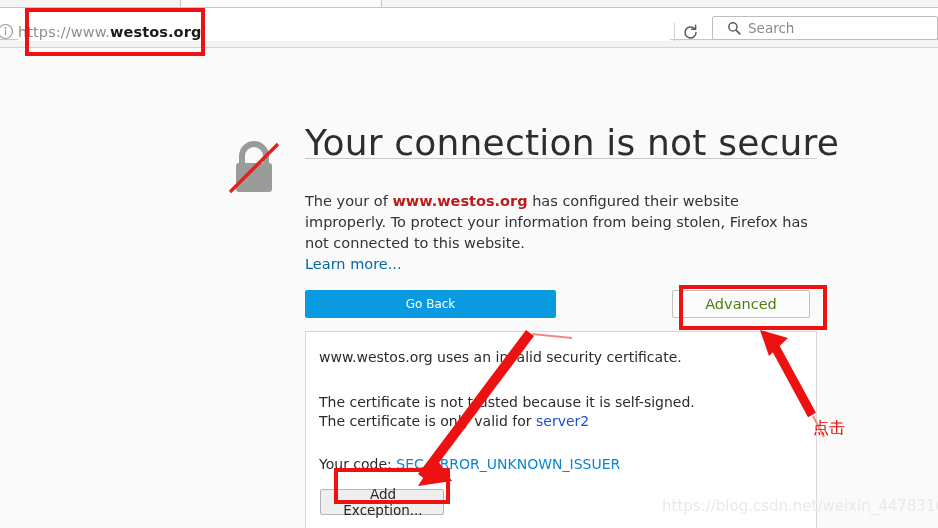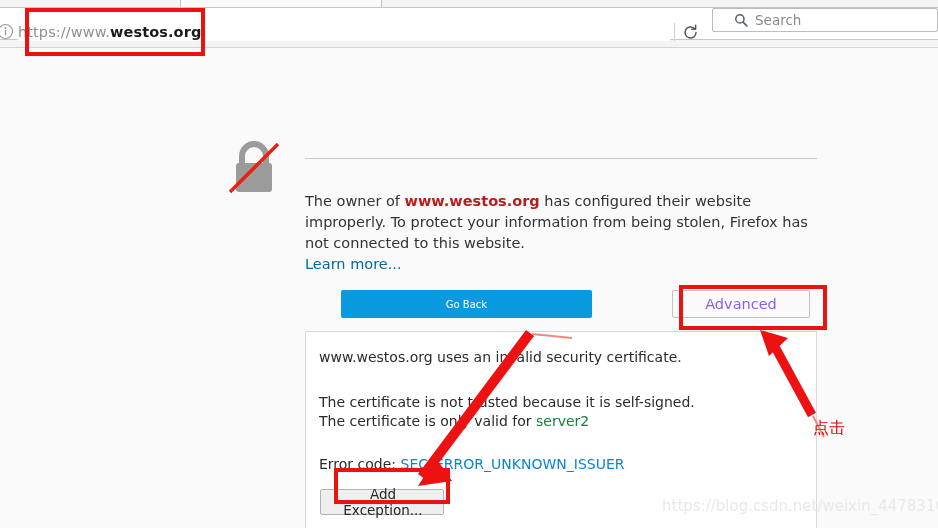--- a/index.html
+++ b/index.html
@@ -114,30 +114,30 @@
     width: 24px;
     height: 24px;
     display: flex;
     align-items: center;
     justify-content: center;
   }
 
   #searchbar {
     position: absolute;
     left: 712px;
-    top: 0;
+    top: 8px;
     width: 226px;
     height: 24px;
     border: 1px solid #bdbdbd;
     border-radius: 2px;
     background: #fff;
     box-sizing: border-box;
     display: flex;
     align-items: center;
-    padding-left: 21px;
+    padding-left: 14px;
   }
   #search-icon { flex: 0 0 auto; display:flex; align-items:center; }
   #search-placeholder {
     font-size: 13.5px;
     color: #8a8a8a;
     margin-left: 7px;
   }
 
   
   #error-page {
@@ -199,38 +199,37 @@
   #go-back-button {
     position: absolute;
     left: 305px;
     top: 242px;
     width: 251px;
     height: 28px;
     background: #0a9ae0;
     border: none;
     border-radius: 2px;
     color: #ffffff;
-    font-size: 10px;
+    font-size: 12px;
     font-family: inherit;
     display: flex;
     align-items: center;
     justify-content: center;
-    margin-left: 36px;
   }
 
   #advanced-button {
     position: absolute;
     left: 672px;
     top: 242px;
     width: 138px;
     height: 28px;
     background: #fbfbfb;
     border: 1px solid #c2c2c2;
     border-radius: 2px;
-    color: #8b5cf6;
+    color: #4d7c0f;
     font-size: 14.5px;
     font-family: inherit;
     display: flex;
     align-items: center;
     justify-content: center;
   }
 
   #cert-panel {
     position: absolute;
     left: 305px;
@@ -258,21 +257,21 @@
     line-height: 21px;
     color: #2b2b2b;
   }
   #cert-validity {
     position: absolute;
     left: 13px;
     top: 81px;
     font-size: 14px;
     color: #2b2b2b;
   }
-  #cert-validity .cert-host { color: #15803d; }
+  #cert-validity .cert-host { color: #1d4ed8; }
   #cert-errorcode-row {
     position: absolute;
     left: 13px;
     top: 124px;
     font-size: 14px;
     color: #2b2b2b;
   }
   #cert-errorcode-link {
     color: #0a84d6;
     text-decoration: none;
@@ -382,40 +381,41 @@
 <div id="error-page">
 
   <div id="lock-broken-icon">
     <svg width="52" height="56" viewBox="0 0 52 56" aria-hidden="true">
       <path d="M14,24 L14,16 A12,12 0 0 1 38,16 L38,24" fill="none" stroke="#9b9b9b" stroke-width="6"></path>
       <rect x="8" y="23" width="36" height="29" rx="3" fill="#9b9b9b"></rect>
       <line x1="2" y1="52" x2="50" y2="4" stroke="#e8220f" stroke-width="3.4"></line>
     </svg>
   </div>
 
+  <h1 id="page-title">Your connection is not secure</h1>
 
   <div id="title-divider"></div>
 
-  <p id="error-body"><span>The owner of </span><b>www.westos.org</b><span> has configured their website improperly. To protect your information from being stolen, Firefox has not connected to this website.</span></p>
+  <p id="error-body"><span>The your of </span><b>www.westos.org</b><span> has configured their website improperly. To protect your information from being stolen, Firefox has not connected to this website.</span></p>
 
   <a id="learn-more-link" href="#">Learn more...</a>
 
   <button id="go-back-button">Go Back</button>
 
   <button id="advanced-button">Advanced</button>
 
   <div id="cert-panel">
 
     <div id="cert-summary">www.westos.org uses an invalid security certificate.</div>
 
     <div id="cert-reason">The certificate is not trusted because it is self-signed.</div>
 
     <div id="cert-validity"><span>The certificate is only valid for </span><span class="cert-host">server2</span></div>
 
-    <div id="cert-errorcode-row"><span>Error code: </span><a id="cert-errorcode-link" href="#">SEC_ERROR_UNKNOWN_ISSUER</a></div>
+    <div id="cert-errorcode-row"><span>Your code: </span><a id="cert-errorcode-link" href="#">SEC_ERROR_UNKNOWN_ISSUER</a></div>
 
     <button id="add-exception-button">Add Exception...</button>
   </div>
 </div>
 
 <div id="annotation-layer">
 
   <div class="annot-box" id="annot-box-urlbar"></div>
 
   <div class="annot-box" id="annot-box-advanced"></div>

